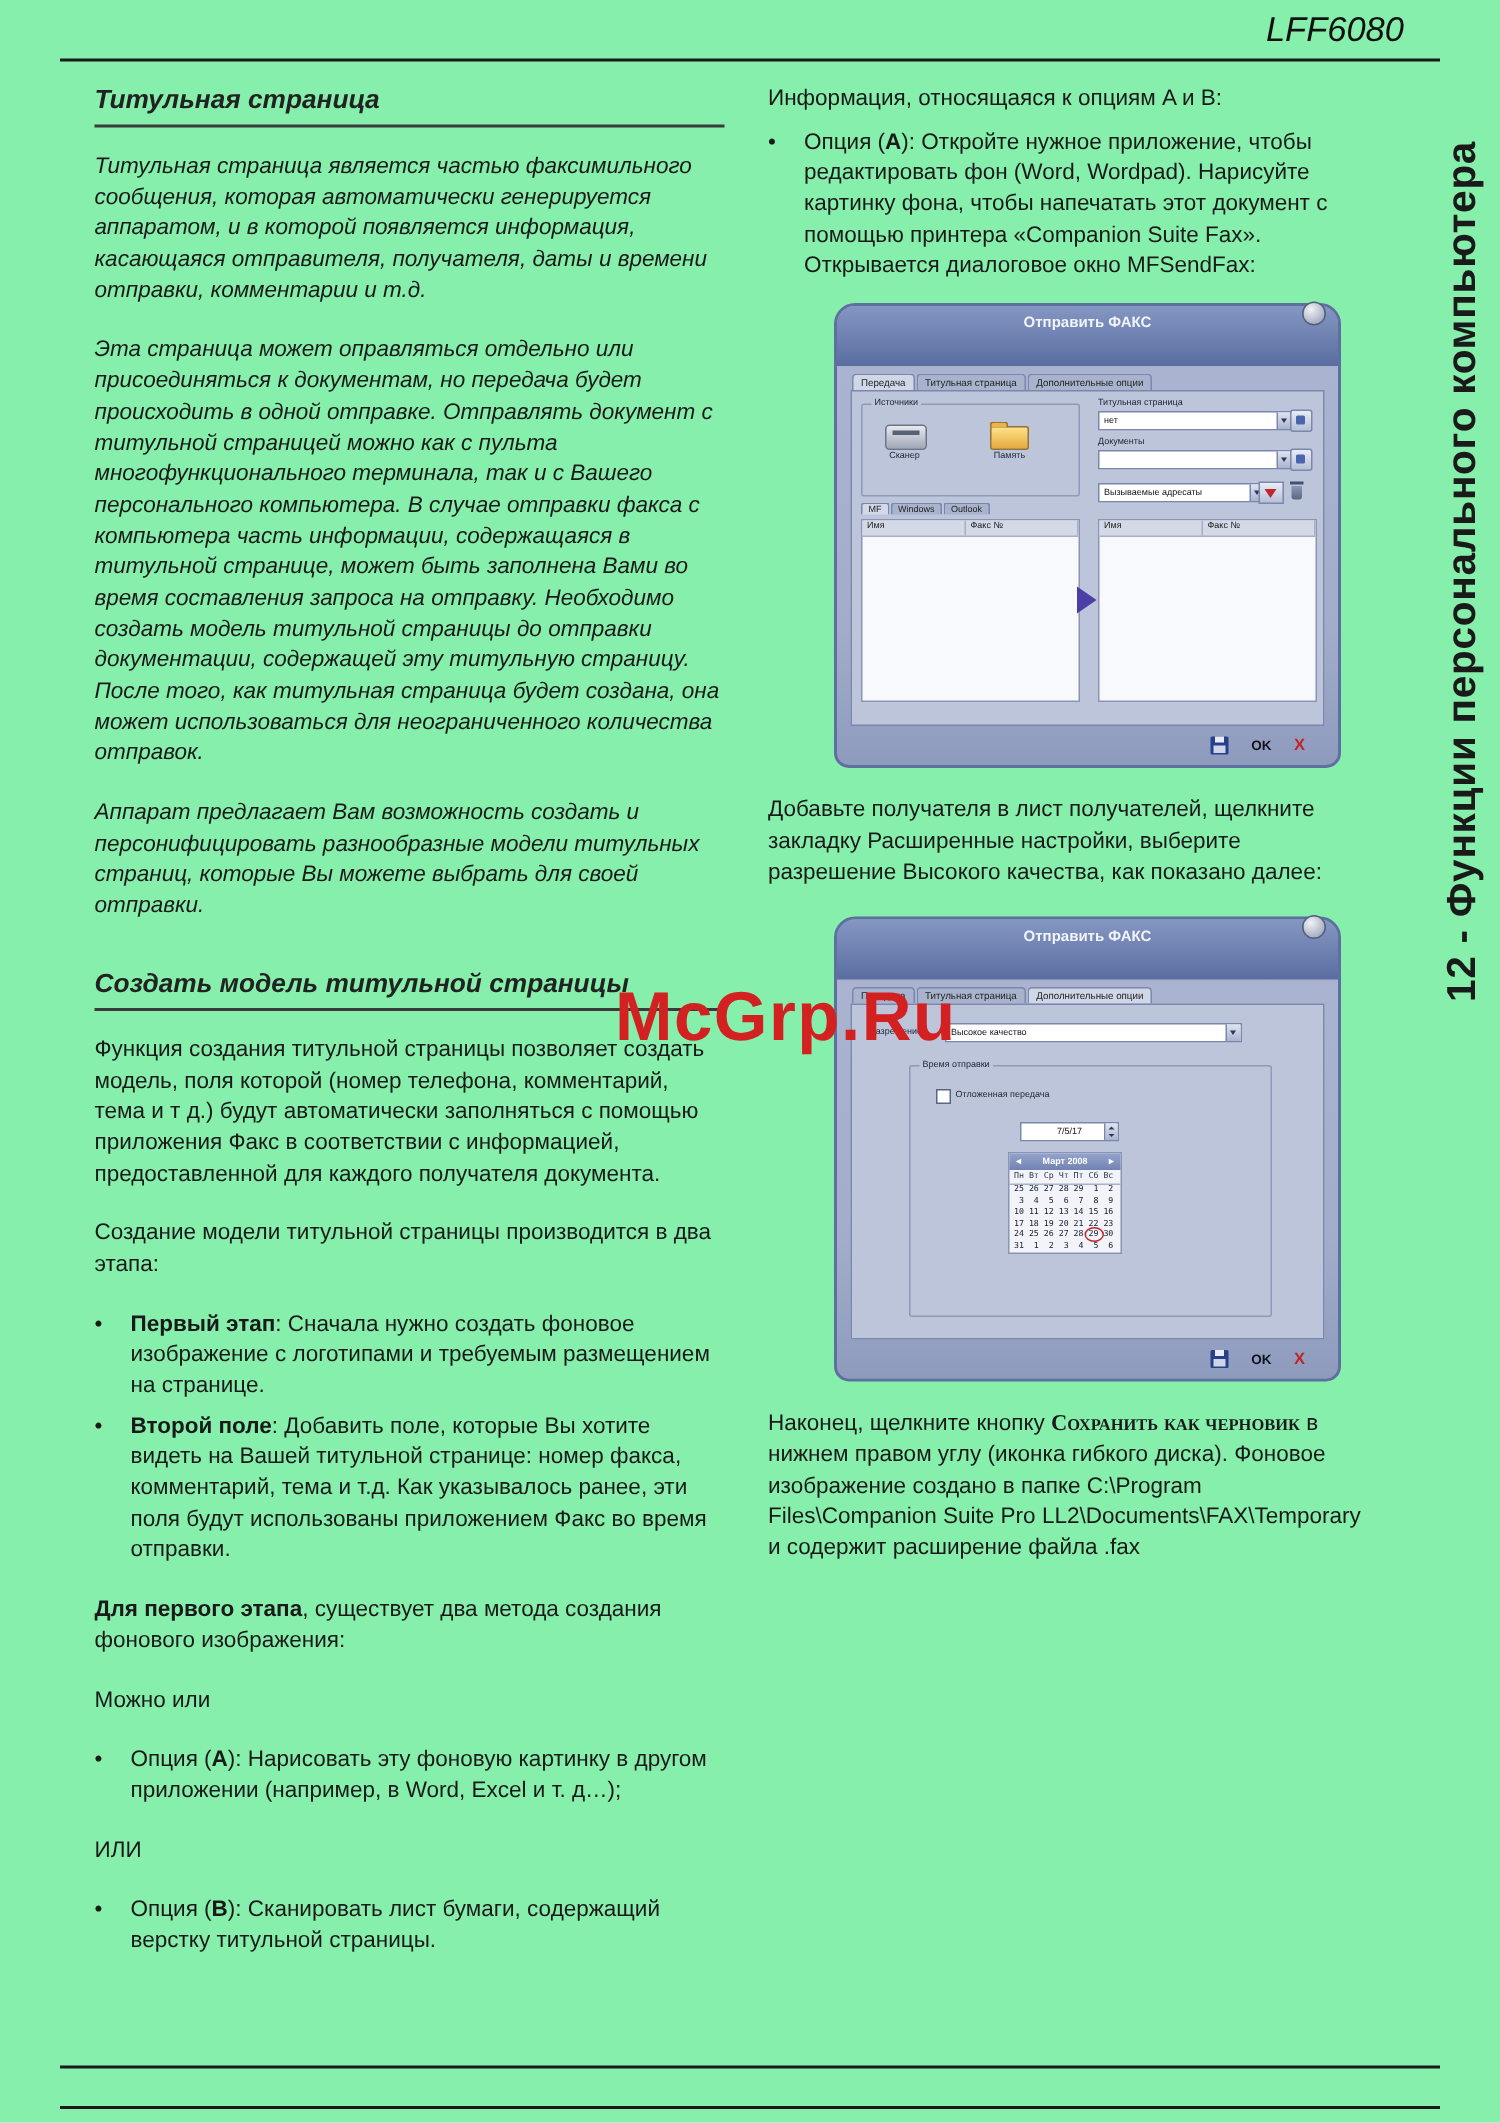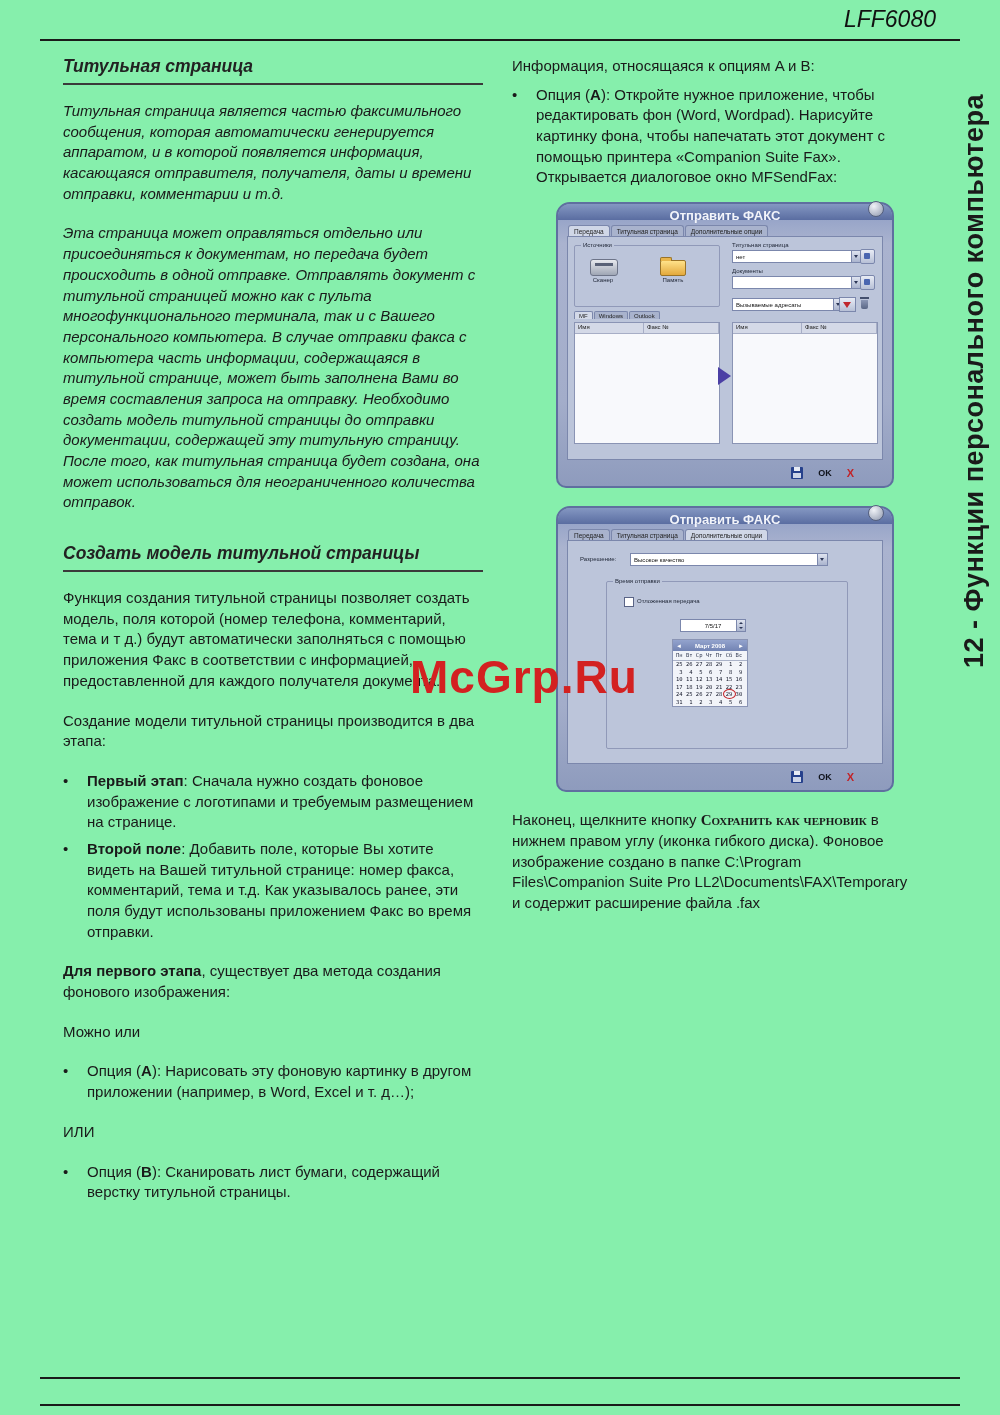--- a/index.html
+++ b/index.html
@@ -39,30 +39,30 @@
   .sc { font-variant:small-caps; font-weight:bold;font-family:Liberation Serif, serif; }
   .bullet { display:flex; font-size:15px; line-height:1.38; margin:0 0 6px 0; }
   .bullet .dot { width:24px; flex:0 0 24px; }
   .mb19 { margin-bottom:19px; }
   .mb8 { margin-bottom:8px; }
 
   
   .dlg { position:relative; width:334px; border:2px solid #5f6f9f; border-radius:14px 14px 10px 10px;
          background:linear-gradient(180deg,#8c9cc4 0%,#aab3cf 14%,#a3adca 70%,#8e9bbd 100%);
          margin:14px 0 18px 44px; font-family:"Liberation Sans", sans-serif; }
-  .dlg-titlebar { height:16px; line-height:24px; text-align:center; color:#f2f4fa; font-size:13px; font-weight:bold;
+  .dlg-titlebar { height:40px; line-height:24px; text-align:center; color:#f2f4fa; font-size:10px; font-weight:bold;
                   background:linear-gradient(180deg,#8497c2,#5a6da1); border-radius:12px 12px 0 0; }
   .dlg-close { position:absolute; top:-3px; right:8px; width:14px; height:14px; border-radius:50%;
                background:radial-gradient(circle at 35% 30%, #f0f2f7, #8e97ad); border:1px solid #55607e; }
   .dlg-tabs { position:relative; display:flex; gap:1px; padding:5px 10px 0; }
   .dlg-tab { font-size:6.5px; padding:2px 5px 1px; background:#a9b3cd; border:1px solid #7b87ac; border-bottom:none;
              border-radius:3px 3px 0 0; color:#222; white-space:nowrap; }
   .dlg-tab.active { background:#d0d7e7; }
   .dlg-panel { position:relative; margin:0 9px; border:1px solid #7b87ac; background:#bcc5da; height:222px; }
-  .dlg-foot { height:26px; display:flex; align-items:center; justify-content:flex-end; gap:15px; padding-right:38px; }
+  .dlg-foot { height:26px; display:flex; align-items:center; justify-content:flex-end; gap:15px; padding-right:22px; }
 
   .tiny-label { position:absolute; font-size:6px; color:#1c2333; white-space:nowrap; }
   .center { text-align:center; }
   .groupbox { position:absolute; border:1px solid #9099b8; border-radius:2px; }
   .g-label { position:absolute; top:-4px; left:6px; font-size:6px; background:#bcc5da; padding:0 2px; color:#1c2333; white-space:nowrap; }
 
   .icon-scanner { position:absolute; width:26px; height:15px; background:linear-gradient(#e7e9ee,#9fa6b5);
                   border:1px solid #6d7488; border-radius:3px; }
   .icon-scanner::after { content:""; position:absolute; left:4px; top:3px; width:18px; height:3px; background:#596177; }
   .icon-folder { position:absolute; width:24px; height:14px; background:linear-gradient(#ffe28a,#e3a93c);
@@ -136,20 +136,21 @@
   <div class="hdr-title">LFF6080</div>
   <div class="rule hdr-rule"></div>
 
   <div class="side-title">12 - Функции персонального компьютера</div>
   <div class="watermark">McGrp.Ru</div>
 
   <div class="col-left">
     <h2 class="h-sec">Титульная страница</h2>
     <p class="para italic">Титульная страница является частью факсимильного сообщения, которая автоматически генерируется аппаратом, и в которой появляется информация, касающаяся отправителя, получателя, даты и времени отправки, комментарии и т.д.</p>
     <p class="para italic">Эта страница может оправляться отдельно или присоединяться к документам, но передача будет происходить в одной отправке. Отправлять документ с титульной страницей можно как с пульта многофункционального терминала, так и с Вашего персонального компьютера. В случае отправки факса с компьютера часть информации, содержащаяся в титульной странице, может быть заполнена Вами во время составления запроса на отправку. Необходимо создать модель титульной страницы до отправки документации, содержащей эту титульную страницу. После того, как титульная страница будет создана, она может использоваться для неограниченного количества отправок.</p>
+    <p class="para italic">Аппарат предлагает Вам возможность создать и персонифицировать разнообразные модели титульных страниц, которые Вы можете выбрать для своей отправки.</p>
 
     <h2 class="h-sec h-sec2">Создать модель титульной страницы</h2>
     <p class="para">Функция создания титульной страницы позволяет создать модель, поля которой (номер телефона, комментарий, тема и т д.) будут автоматически заполняться с помощью приложения Факс в соответствии с информацией, предоставленной для каждого получателя документа.</p>
     <p class="para">Создание модели титульной страницы производится в два этапа:</p>
 
     <div class="bullet">
       <span class="dot">•</span>
       <span><b class="b">Первый этап</b><span>: Сначала нужно создать фоновое изображение с логотипами и требуемым размещением на странице.</span></span>
     </div>
     <div class="bullet mb19">
@@ -237,20 +238,21 @@
 
         <div class="purple-arrow" style="left:150px; top:130px;"></div>
       </div>
       <div class="dlg-foot">
         <span class="disk-icon"></span>
         <span class="ok-label">OK</span>
         <span class="x-label">X</span>
       </div>
     </div>
 
+    <p class="para">Добавьте получателя в лист получателей, щелкните закладку Расширенные настройки, выберите разрешение Высокого качества, как показано далее:</p>
 
     <div class="dlg">
       <div class="dlg-titlebar">Отправить ФАКС</div>
       <div class="dlg-close"></div>
       <div class="dlg-tabs">
         <span class="dlg-tab">Передача</span>
         <span class="dlg-tab">Титульная страница</span>
         <span class="dlg-tab active">Дополнительные опции</span>
       </div>
       <div class="dlg-panel">

